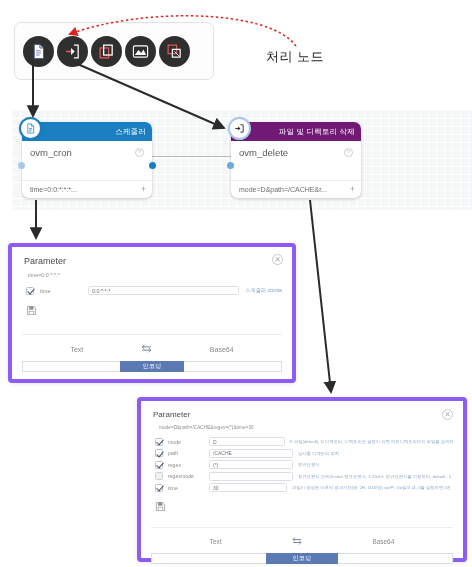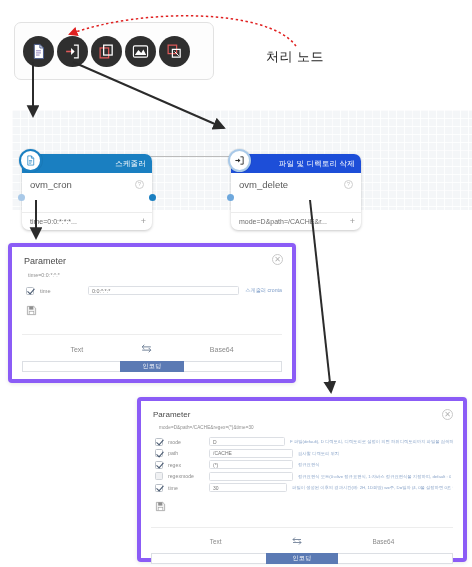--- a/index.html
+++ b/index.html
@@ -75,35 +75,34 @@
   }
 
   
   .node {
     position: absolute;
     width: 130px;
     background: #ffffff;
     border-radius: 7px;
     box-shadow: 0 1px 3px rgba(0,0,0,.22);
     z-index: 18;
-    margin-top: 32px;
   }
   .node-head {
     height: 19px;
     border-radius: 7px 7px 0 0;
     display: flex;
     align-items: center;
     justify-content: flex-end;
     padding-right: 6px;
     font-size: 7.5px;
     color: #ffffff;
     letter-spacing: .2px;
   }
   .node-a .node-head { background: #1a7fc1; }
-  .node-b .node-head { background: #1d4ed8; }
+  .node-b .node-head { background: #701a75; }
   .node-badge {
     position: absolute;
     left: -3px; top: -5px;
     width: 23px; height: 23px;
     border-radius: 50%;
     background: #ffffff;
     display: flex; align-items: center; justify-content: center;
     box-shadow: 0 0 0 1px rgba(0,0,0,.05);
   }
   .node-a .node-badge { border: 2px solid #1a7fc1; }

